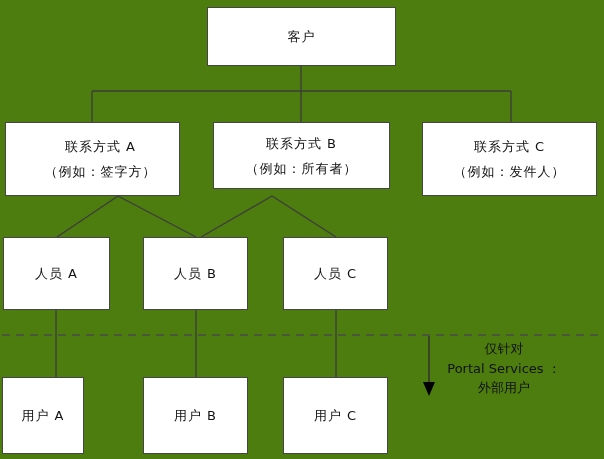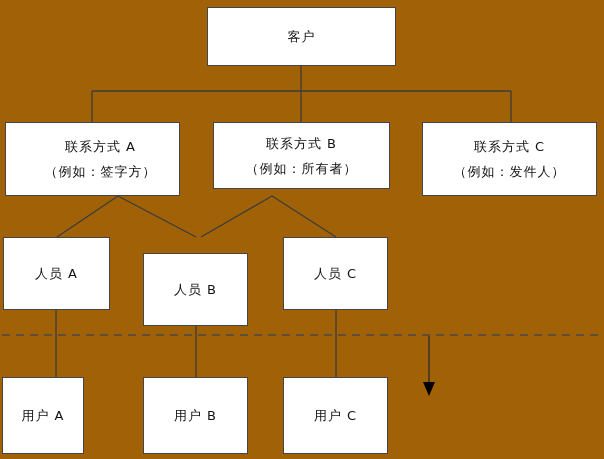--- a/index.html
+++ b/index.html
@@ -1,20 +1,20 @@
 <!DOCTYPE html>
 <html><head>
 <meta charset="utf-8">
 <style>
   html, body { margin: 0; padding: 0; background: #ffffff; }
   .canvas {
     position: relative;
     width: 604px;
     height: 459px;
-    background: #a16207;
+    background: #4d7c0f;
     font-family: "DejaVu Sans", "Liberation Sans", sans-serif;
     color: #111111;
     overflow: hidden;
   }
   .connectors {
     position: absolute;
     left: 0; top: 0;
     width: 604px; height: 459px;
   }
   .box {
@@ -88,27 +88,32 @@
     <span>（例如：所有者）</span>
   </div>
   <div class="box" style="left:422px; top:122px; width:175px; height:74px;">
     <span>联系方式 C</span>
     <span>（例如：发件人）</span>
   </div>
 
   <div class="box" style="left:3px; top:237px; width:107px; height:73px;text-align:center;">
     <span>人员 A</span>
   </div>
-  <div class="box" style="left:143px; top:237px; width:105px; height:73px;margin-top:16px;">
+  <div class="box" style="left:143px; top:237px; width:105px; height:73px;">
     <span>人员 B</span>
   </div>
   <div class="box" style="left:283px; top:237px; width:105px; height:73px;">
     <span>人员 C</span>
   </div>
 
+  <div class="annotation">
+    <span>仅针对</span>
+    <span>Portal Services ：</span>
+    <span>外部用户</span>
+  </div>
 
   <div class="box" style="left:2px; top:377px; width:82px; height:77px;">
     <span>用户 A</span>
   </div>
   <div class="box" style="left:143px; top:377px; width:105px; height:77px;">
     <span>用户 B</span>
   </div>
   <div class="box" style="left:283px; top:377px; width:105px; height:77px;">
     <span>用户 C</span>
   </div>

